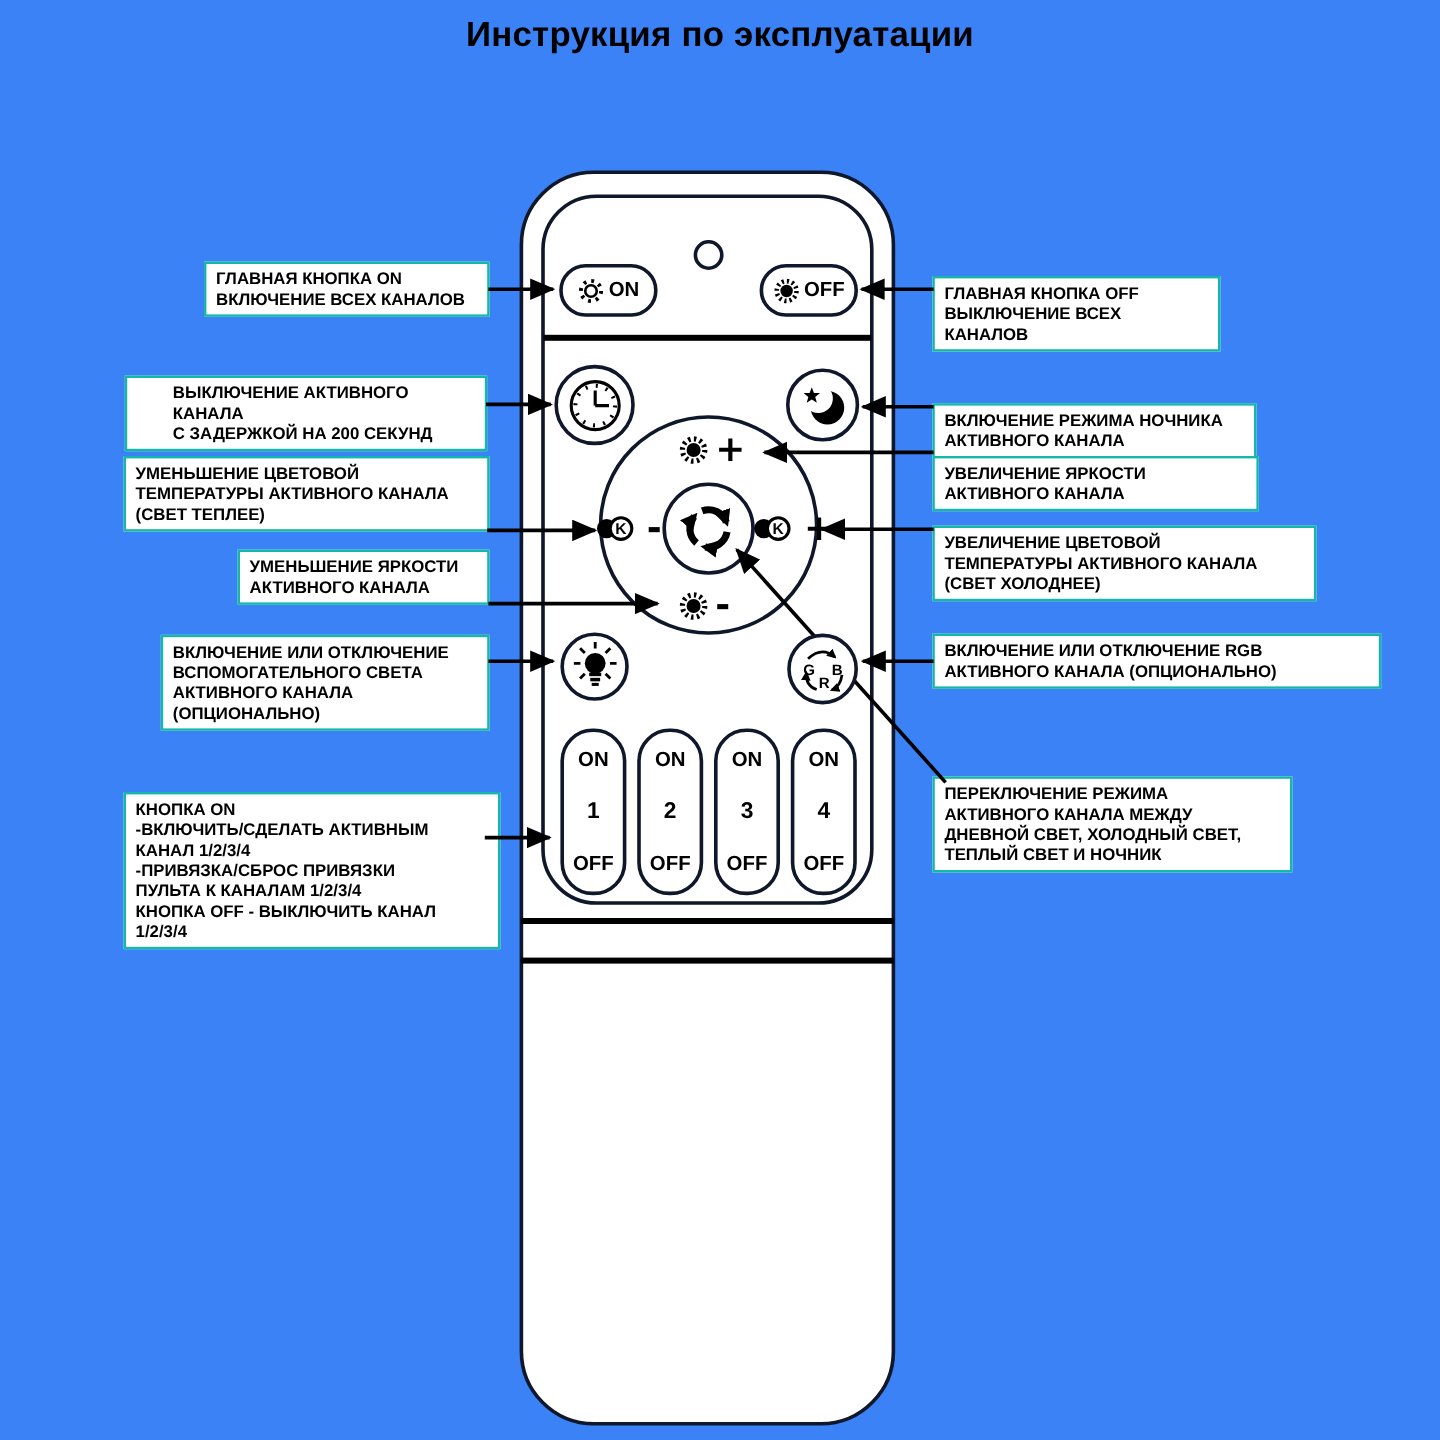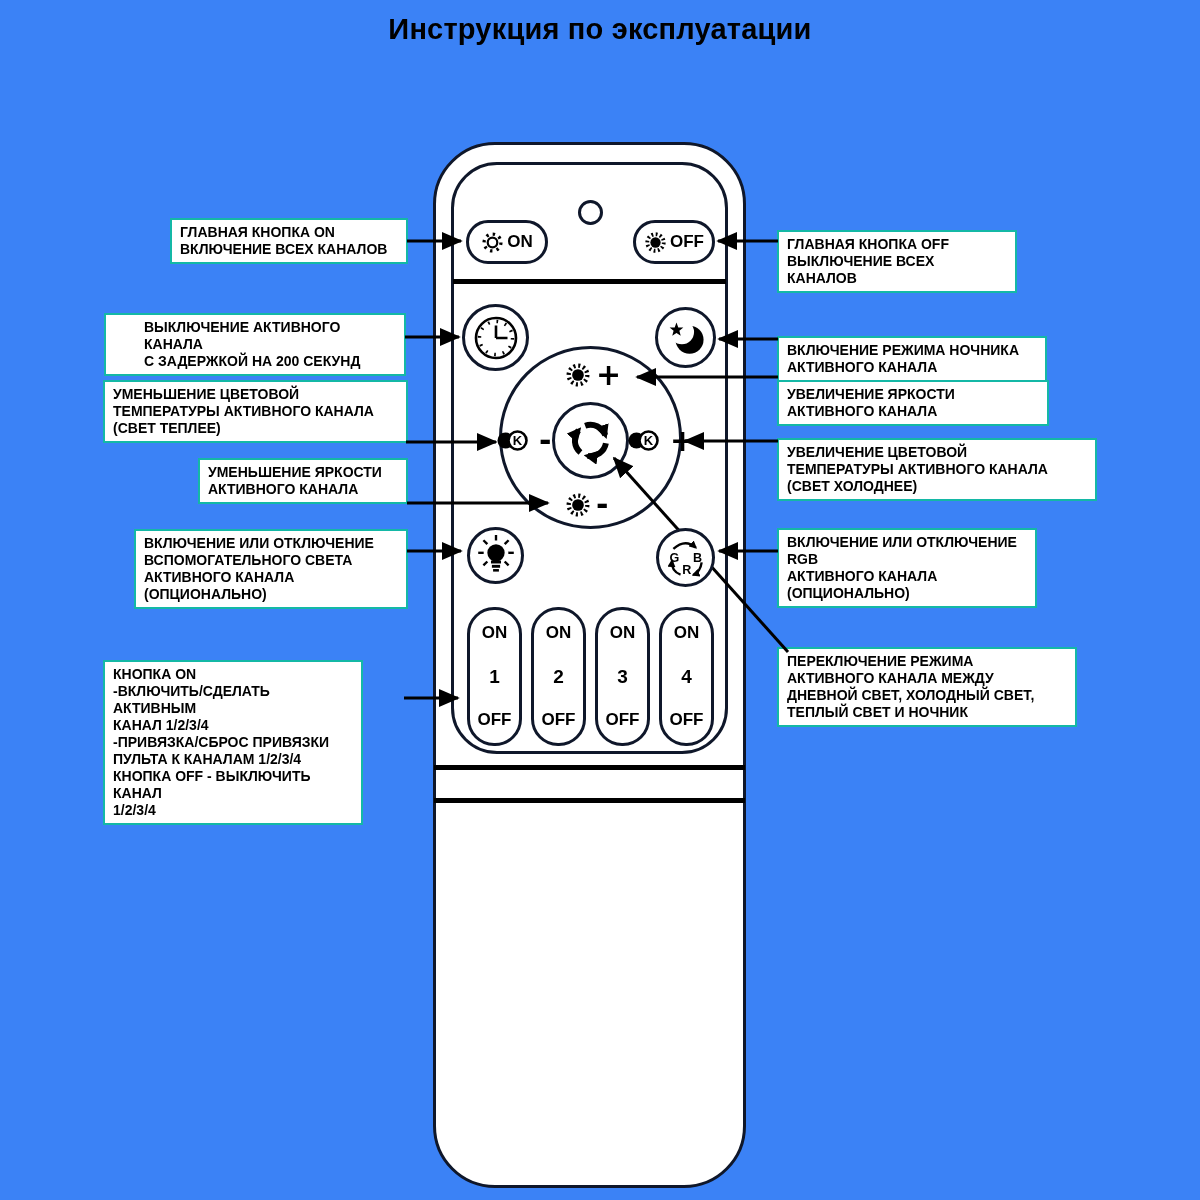--- a/index.html
+++ b/index.html
@@ -204,38 +204,38 @@
 С ЗАДЕРЖКОЙ НА 200 СЕКУНД</div>
   <div class="co" style="left:103px; top:380px; width:305px;">УМЕНЬШЕНИЕ ЦВЕТОВОЙ
 ТЕМПЕРАТУРЫ АКТИВНОГО КАНАЛА
 (СВЕТ ТЕПЛЕЕ)</div>
   <div class="co" style="left:198px; top:458px; width:210px;">УМЕНЬШЕНИЕ ЯРКОСТИ
 АКТИВНОГО КАНАЛА</div>
   <div class="co" style="left:134px; top:529px; width:274px;">ВКЛЮЧЕНИЕ ИЛИ ОТКЛЮЧЕНИЕ
 ВСПОМОГАТЕЛЬНОГО СВЕТА
 АКТИВНОГО КАНАЛА
 (ОПЦИОНАЛЬНО)</div>
-  <div class="co" style="left:103px; top:660px; width:260px;">КНОПКА ON
+  <div class="co" style="left:103px; top:660px; width:314px;">КНОПКА ON
 -ВКЛЮЧИТЬ/СДЕЛАТЬ АКТИВНЫМ
 КАНАЛ 1/2/3/4
 -ПРИВЯЗКА/СБРОС ПРИВЯЗКИ
 ПУЛЬТА К КАНАЛАМ 1/2/3/4
 КНОПКА OFF - ВЫКЛЮЧИТЬ КАНАЛ
 1/2/3/4</div>
 
   <div class="co" style="left:777px; top:230px; width:240px;">ГЛАВНАЯ КНОПКА OFF
 ВЫКЛЮЧЕНИЕ ВСЕХ КАНАЛОВ</div>
   <div class="co" style="left:777px; top:316px; width:270px;margin-top:20px;">ВКЛЮЧЕНИЕ РЕЖИМА НОЧНИКА
 АКТИВНОГО КАНАЛА</div>
   <div class="co" style="left:777px; top:380px; width:272px;">УВЕЛИЧЕНИЕ ЯРКОСТИ
 АКТИВНОГО КАНАЛА</div>
   <div class="co" style="left:777px; top:438px; width:320px;">УВЕЛИЧЕНИЕ ЦВЕТОВОЙ
 ТЕМПЕРАТУРЫ АКТИВНОГО КАНАЛА
 (СВЕТ ХОЛОДНЕЕ)</div>
-  <div class="co" style="left:777px; top:528px; width:260px;">ВКЛЮЧЕНИЕ ИЛИ ОТКЛЮЧЕНИЕ RGB
+  <div class="co" style="left:777px; top:528px; width:374px;">ВКЛЮЧЕНИЕ ИЛИ ОТКЛЮЧЕНИЕ RGB
 АКТИВНОГО КАНАЛА (ОПЦИОНАЛЬНО)</div>
   <div class="co" style="left:777px; top:647px; width:300px;">ПЕРЕКЛЮЧЕНИЕ РЕЖИМА
 АКТИВНОГО КАНАЛА МЕЖДУ
 ДНЕВНОЙ СВЕТ, ХОЛОДНЫЙ СВЕТ,
 ТЕПЛЫЙ СВЕТ И НОЧНИК</div>
 
   <svg class="lines" width="1200" height="1200" viewBox="0 0 1200 1200">
     <defs>
       <marker id="ah" markerUnits="strokeWidth" markerWidth="7" markerHeight="6" refX="6.4" refY="3" orient="auto">
         <path d="M0 0 L7 3 L0 6 z" fill="#000"></path>

